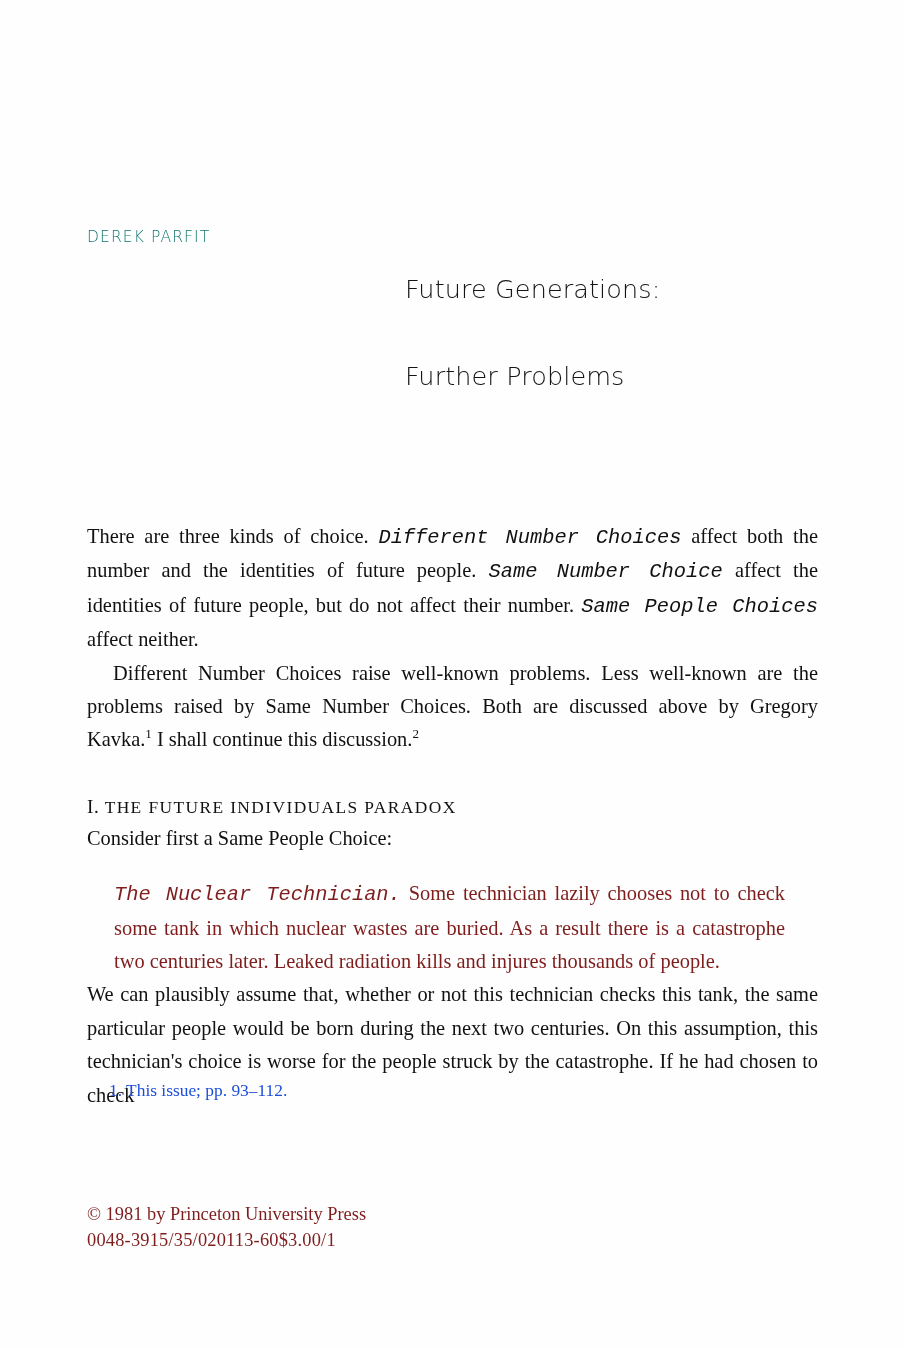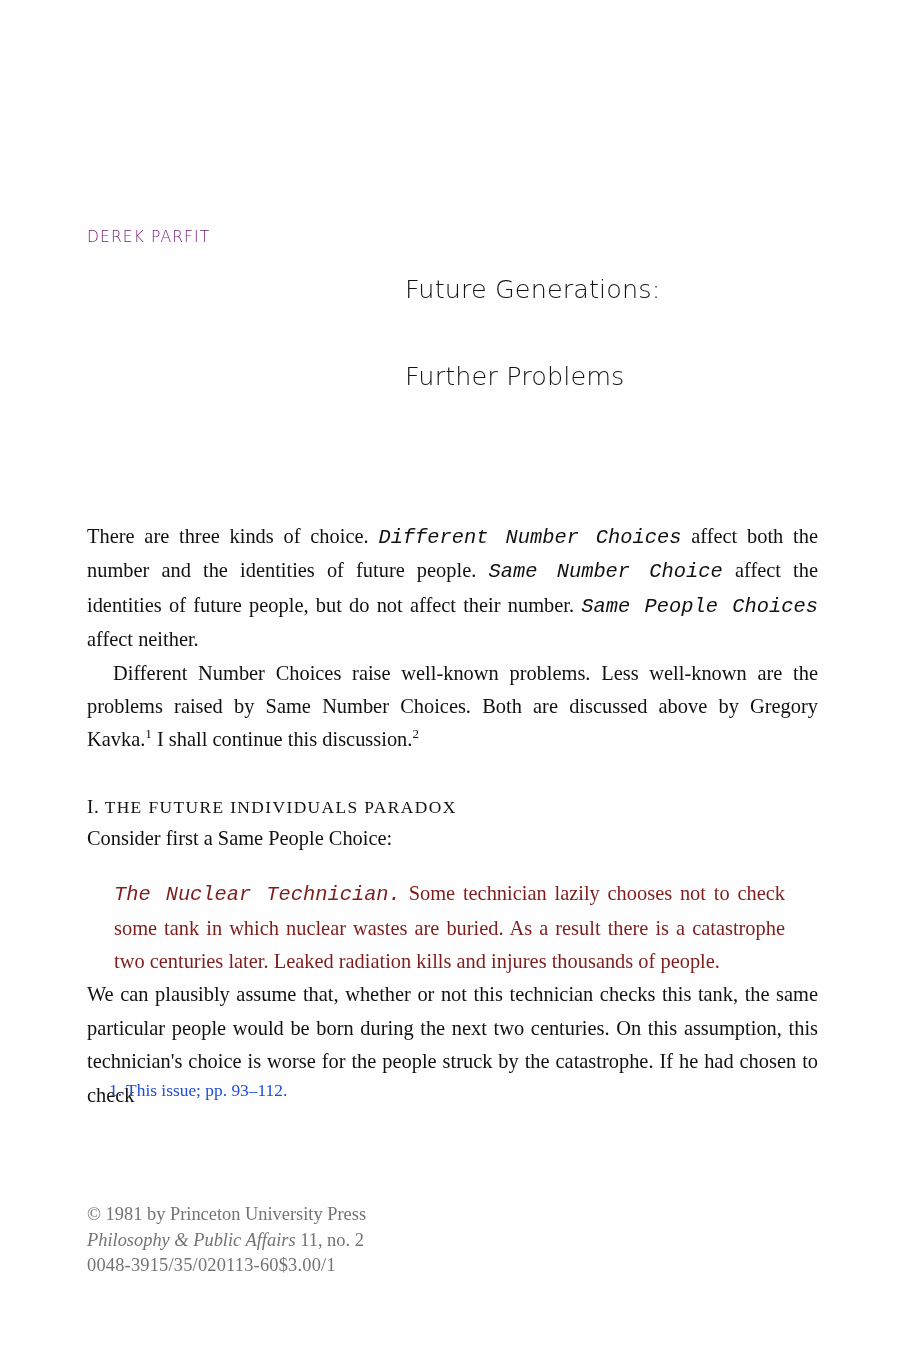--- a/index.html
+++ b/index.html
@@ -34,21 +34,21 @@
     height: 70px;
   }
   .author {
     position: absolute;
     left: 0;
     top: 6px;
     font-family: "DejaVu Sans", sans-serif;
     font-size: 15.5px;
     font-weight: 300;
     letter-spacing: 1.1px;
-    color: #701a75;
+    color: #0f766e;
     white-space: nowrap;
   }
   .title-block {
     position: absolute;
     left: 318px;
     top: 0;
   }
   .title-line {
     font-family: "DejaVu Sans", sans-serif;
     font-size: 25.5px;
@@ -138,21 +138,21 @@
   p.footnote.second { text-indent: 22px; }
 
   
   .colophon {
     position: absolute;
     left: 87px;
     top: 1202px;
     width: 540px;
     font-size: 18.4px;
     line-height: 25.6px;
-    color: #737373;
+    color: #7f1d1d;
   }
   .colophon .line { white-space: nowrap; }
   .colophon .journal { font-style: italic; }
   .colophon .issn { letter-spacing: 0.2px; }
 </style>
 </head>
 <body>
 
 <div class="page">
 
@@ -178,17 +178,16 @@
 
     <p class="body after-extract">We can plausibly assume that, whether or not this technician checks this tank, the same particular people would be born during the next two centuries. On this assumption, this technician's choice is worse for the people struck by the catastrophe. If he had chosen to check</p>
   </div>
 
   <div class="footnotes">
     <p class="footnote first">1. This issue; pp. 93–112.</p>
   </div>
 
   <div class="colophon">
     <div class="line">© 1981 by Princeton University Press</div>
-    <div class="line"><span class="journal">Philosophy &amp; Public Affairs</span><span> 11, no. 2</span></div>
     <div class="line issn">0048-3915/35/020113-60$3.00/1</div>
   </div>
 
 </div>
 
 </body></html>

